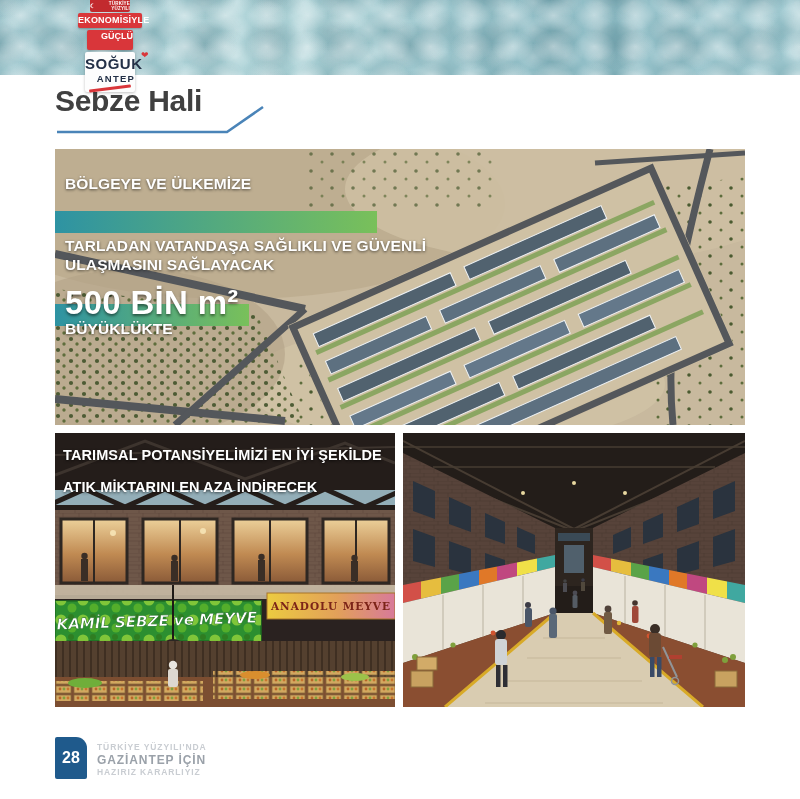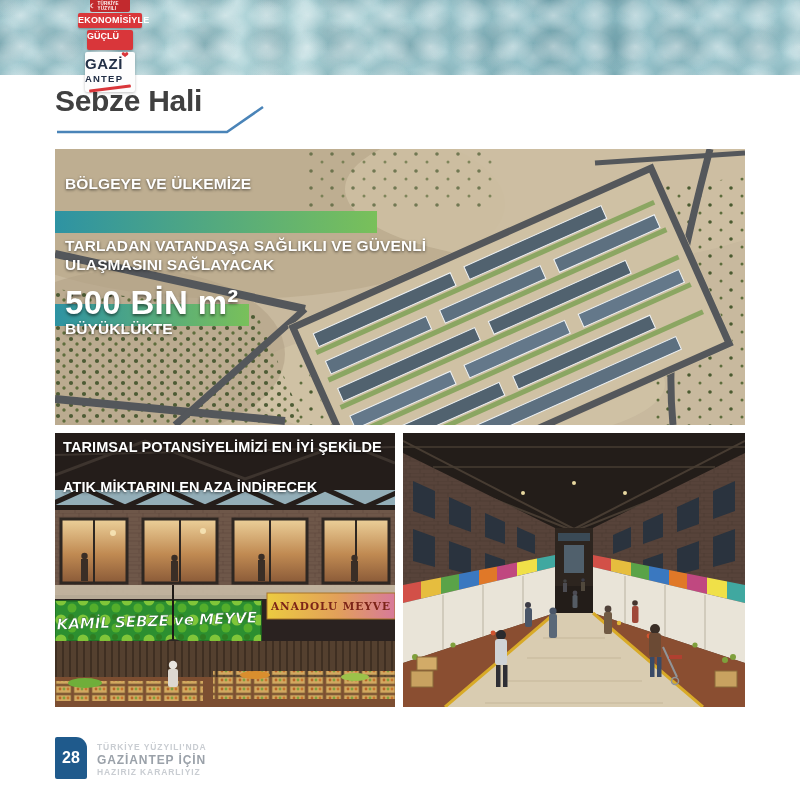--- a/index.html
+++ b/index.html
@@ -15,21 +15,21 @@
     position: absolute; left: 0; top: 0; width: 800px; height: 75px;
     background:
       radial-gradient(closest-side, rgba(255,255,255,.45), rgba(255,255,255,0)) 0 0 / 41px 31px repeat,
       radial-gradient(closest-side, rgba(52,110,122,.22), rgba(52,110,122,0)) 14px 9px / 57px 43px repeat,
       radial-gradient(closest-side, rgba(30,84,98,.26), rgba(30,84,98,0)) 31px 21px / 69px 49px repeat,
       radial-gradient(closest-side, rgba(255,255,255,.30), rgba(255,255,255,0)) 22px 16px / 33px 27px repeat,
       linear-gradient(100deg, #a3cad1, #b2d6da 35%, #8fbcc5 70%, #a6ced5);
   }
 
   
-  .logo { position: absolute; left: 78px; top: 0; width: 64px; text-align: left; z-index: 5; }
+  .logo { position: absolute; left: 78px; top: 0; width: 64px; text-align: right; z-index: 5; }
   .logo-top {
     margin: 0 auto; width: 40px; height: 12px; background: #c22a2e; color: #fff;
     font-size: 4.5px; font-weight: bold; display: flex; align-items: center;
     justify-content: center; gap: 2px; border-radius: 0 0 2px 2px; letter-spacing: .2px;
   }
   .logo-top .crescent { font-size: 6px; line-height: 6px; }
   .logo-band1 {
     background: #d9363a; color: #fff; font-weight: 800; font-size: 9px; letter-spacing: .2px;
     height: 15px; line-height: 15px; border-radius: 2px; margin-top: 1px;
     box-shadow: 0 1px 2px rgba(0,0,0,.25); white-space: nowrap;
@@ -99,21 +99,21 @@
 
   <div class="logo">
     <div class="logo-top">
       <span class="crescent">☾</span>
       <span>TÜRKİYE YÜZYILI</span>
     </div>
     <div class="logo-band1">EKONOMİSİYLE</div>
     <div class="logo-band2">GÜÇLÜ</div>
     <div class="logo-white">
       <div class="gazi-row">
-        <span class="gazi">GAZİ</span>
+        <span class="gazi">SOĞUK</span>
         <span class="heart">❤</span>
       </div>
       <div class="antep">ANTEP</div>
       <div class="logo-slash"></div>
     </div>
   </div>
 
   <h1 class="page-title">Sebze Hali</h1>
   <svg class="title-underline" width="212" height="34" viewBox="0 0 212 34">
     <path d="M2,29 L172,29 L208,4" stroke="#4a84b8" stroke-width="2.6" fill="none" stroke-linejoin="round"></path>
@@ -261,21 +261,21 @@
       <rect x="158" y="238" width="182" height="28" fill="url(#crates)"></rect>
       <ellipse cx="30" cy="250" rx="17" ry="5" fill="#6fae3a"></ellipse>
       <ellipse cx="200" cy="242" rx="15" ry="4" fill="#d98e2e"></ellipse>
       <ellipse cx="300" cy="244" rx="14" ry="4" fill="#9cc24a"></ellipse>
       <circle cx="118" cy="232" r="4.2" fill="#e8e5df"></circle>
       <rect x="113" y="236" width="10" height="18" rx="2" fill="#ddd8d0"></rect>
       <text x="102" y="193" text-anchor="middle" transform="rotate(-2 102 193)" font-family="DejaVu Sans, sans-serif" font-size="15" font-style="italic" font-weight="bold" fill="#ffffff" stroke="#1e6e22" stroke-width=".5">KAMİL SEBZE ve MEYVE</text>
       <text x="276" y="177" text-anchor="middle" font-family="DejaVu Serif, serif" font-size="10.5" font-weight="bold" fill="#7c2418" letter-spacing="1">ANADOLU MEYVE</text>
     </svg>
     <div class="overlay">
-      <div class="m-line" style="top:6px">TARIMSAL POTANSİYELİMİZİ EN İYİ ŞEKİLDE</div>
+      <div class="m-line" style="top:14px">TARIMSAL POTANSİYELİMİZİ EN İYİ ŞEKİLDE</div>
       <div class="m-line" style="top:46px">ATIK MİKTARINI EN AZA İNDİRECEK</div>
     </div>
   </div>
 
   <div class="mkt mkt-right">
     <svg width="342" height="274" viewBox="0 0 342 274">
       <defs>
         <pattern id="brick2" width="14" height="8" patternUnits="userSpaceOnUse">
           <rect width="14" height="8" fill="#57433a"></rect>
           <path d="M0,0 H14 M0,4 H14 M7,0 V4 M3,4 V8" stroke="#49382f" stroke-width=".6"></path>

